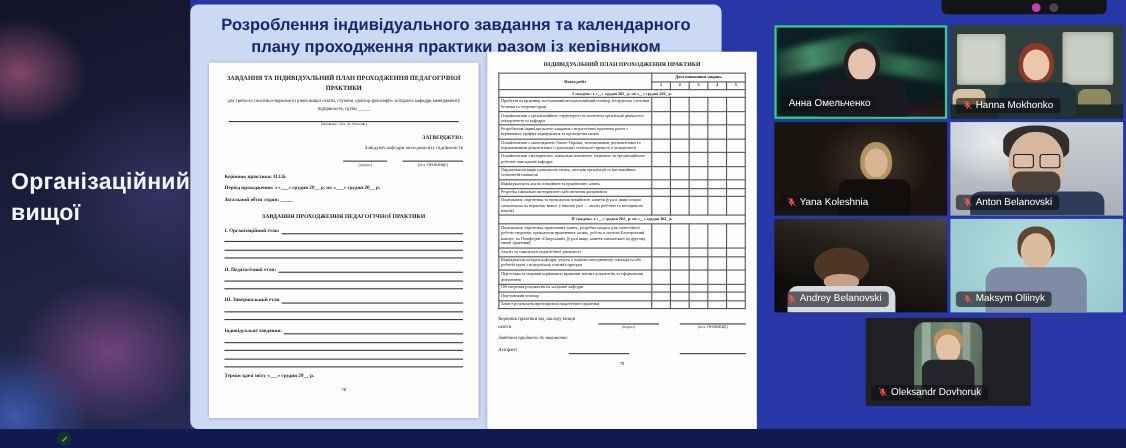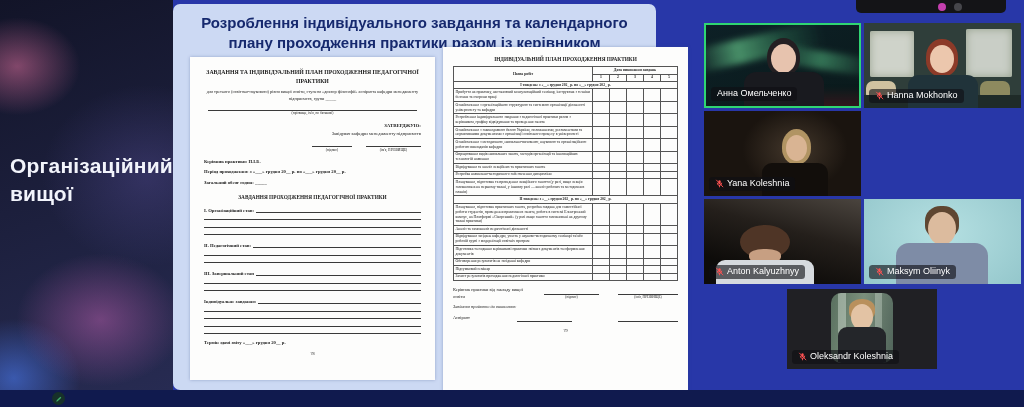--- a/index.html
+++ b/index.html
@@ -472,33 +472,50 @@
       <svg class="mic" viewBox="0 0 24 24" fill="none" stroke="currentColor" stroke-width="2.4" stroke-linecap="round">
           <rect x="9" y="3" width="6" height="11" rx="3" fill="currentColor" stroke="none"></rect>
           <path d="M6 11a6 6 0 0 0 12 0"></path>
           <path d="M12 17v4"></path>
           <path d="M4 3l17 18"></path>
         </svg>
       <span>Hanna Mokhonko</span>
     </div>
   </div>
 
-
-  <div class="tile t5">
+  <div class="tile t4">
     <div class="shape hair"></div>
     <div class="shape face"></div>
+    <div class="shape lens l"></div>
+    <div class="shape lens r"></div>
+    <div class="shape beard"></div>
     <div class="shape torso"></div>
     <div class="label">
       <svg class="mic" viewBox="0 0 24 24" fill="none" stroke="currentColor" stroke-width="2.4" stroke-linecap="round">
           <rect x="9" y="3" width="6" height="11" rx="3" fill="currentColor" stroke="none"></rect>
           <path d="M6 11a6 6 0 0 0 12 0"></path>
           <path d="M12 17v4"></path>
           <path d="M4 3l17 18"></path>
         </svg>
-      <span>Anton Kalyuzhnyy</span>
+      <span>Anton Belanovski</span>
+    </div>
+  </div>
+
+  <div class="tile t5">
+    <div class="shape hair"></div>
+    <div class="shape face"></div>
+    <div class="shape torso"></div>
+    <div class="label">
+      <svg class="mic" viewBox="0 0 24 24" fill="none" stroke="currentColor" stroke-width="2.4" stroke-linecap="round">
+          <rect x="9" y="3" width="6" height="11" rx="3" fill="currentColor" stroke="none"></rect>
+          <path d="M6 11a6 6 0 0 0 12 0"></path>
+          <path d="M12 17v4"></path>
+          <path d="M4 3l17 18"></path>
+        </svg>
+      <span>Andrey Belanovski</span>
     </div>
   </div>
 
   <div class="tile t6">
     <div class="shape hair"></div>
     <div class="shape face"></div>
     <div class="shape torso"></div>
     <div class="label">
       <svg class="mic" viewBox="0 0 24 24" fill="none" stroke="currentColor" stroke-width="2.4" stroke-linecap="round">
           <rect x="9" y="3" width="6" height="11" rx="3" fill="currentColor" stroke="none"></rect>
@@ -518,21 +535,21 @@
       <div class="face"></div>
       <div class="torso"></div>
     </div>
     <div class="label">
       <svg class="mic" viewBox="0 0 24 24" fill="none" stroke="currentColor" stroke-width="2.4" stroke-linecap="round">
           <rect x="9" y="3" width="6" height="11" rx="3" fill="currentColor" stroke="none"></rect>
           <path d="M6 11a6 6 0 0 0 12 0"></path>
           <path d="M12 17v4"></path>
           <path d="M4 3l17 18"></path>
         </svg>
-      <span>Oleksandr Koleshnia</span>
+      <span>Oleksandr Dovhoruk</span>
     </div>
   </div>
 
   <div class="bottom-bar"></div>
   <div class="pencil-btn">
     <svg viewBox="0 0 24 24">
         <path d="M4 20l4-1 11-11-3-3L5 16l-1 4z" fill="#3fae6a"></path>
       </svg>
   </div>
 

